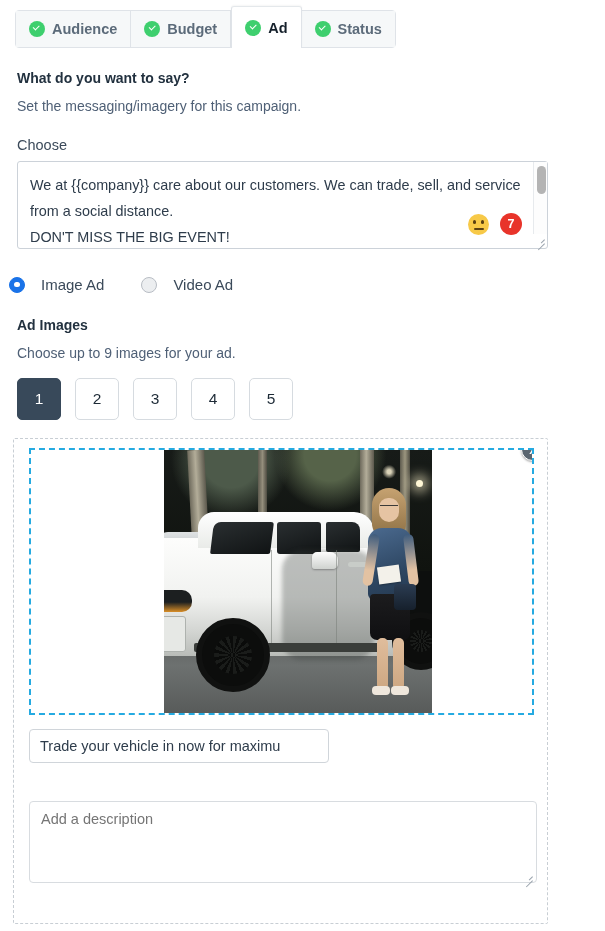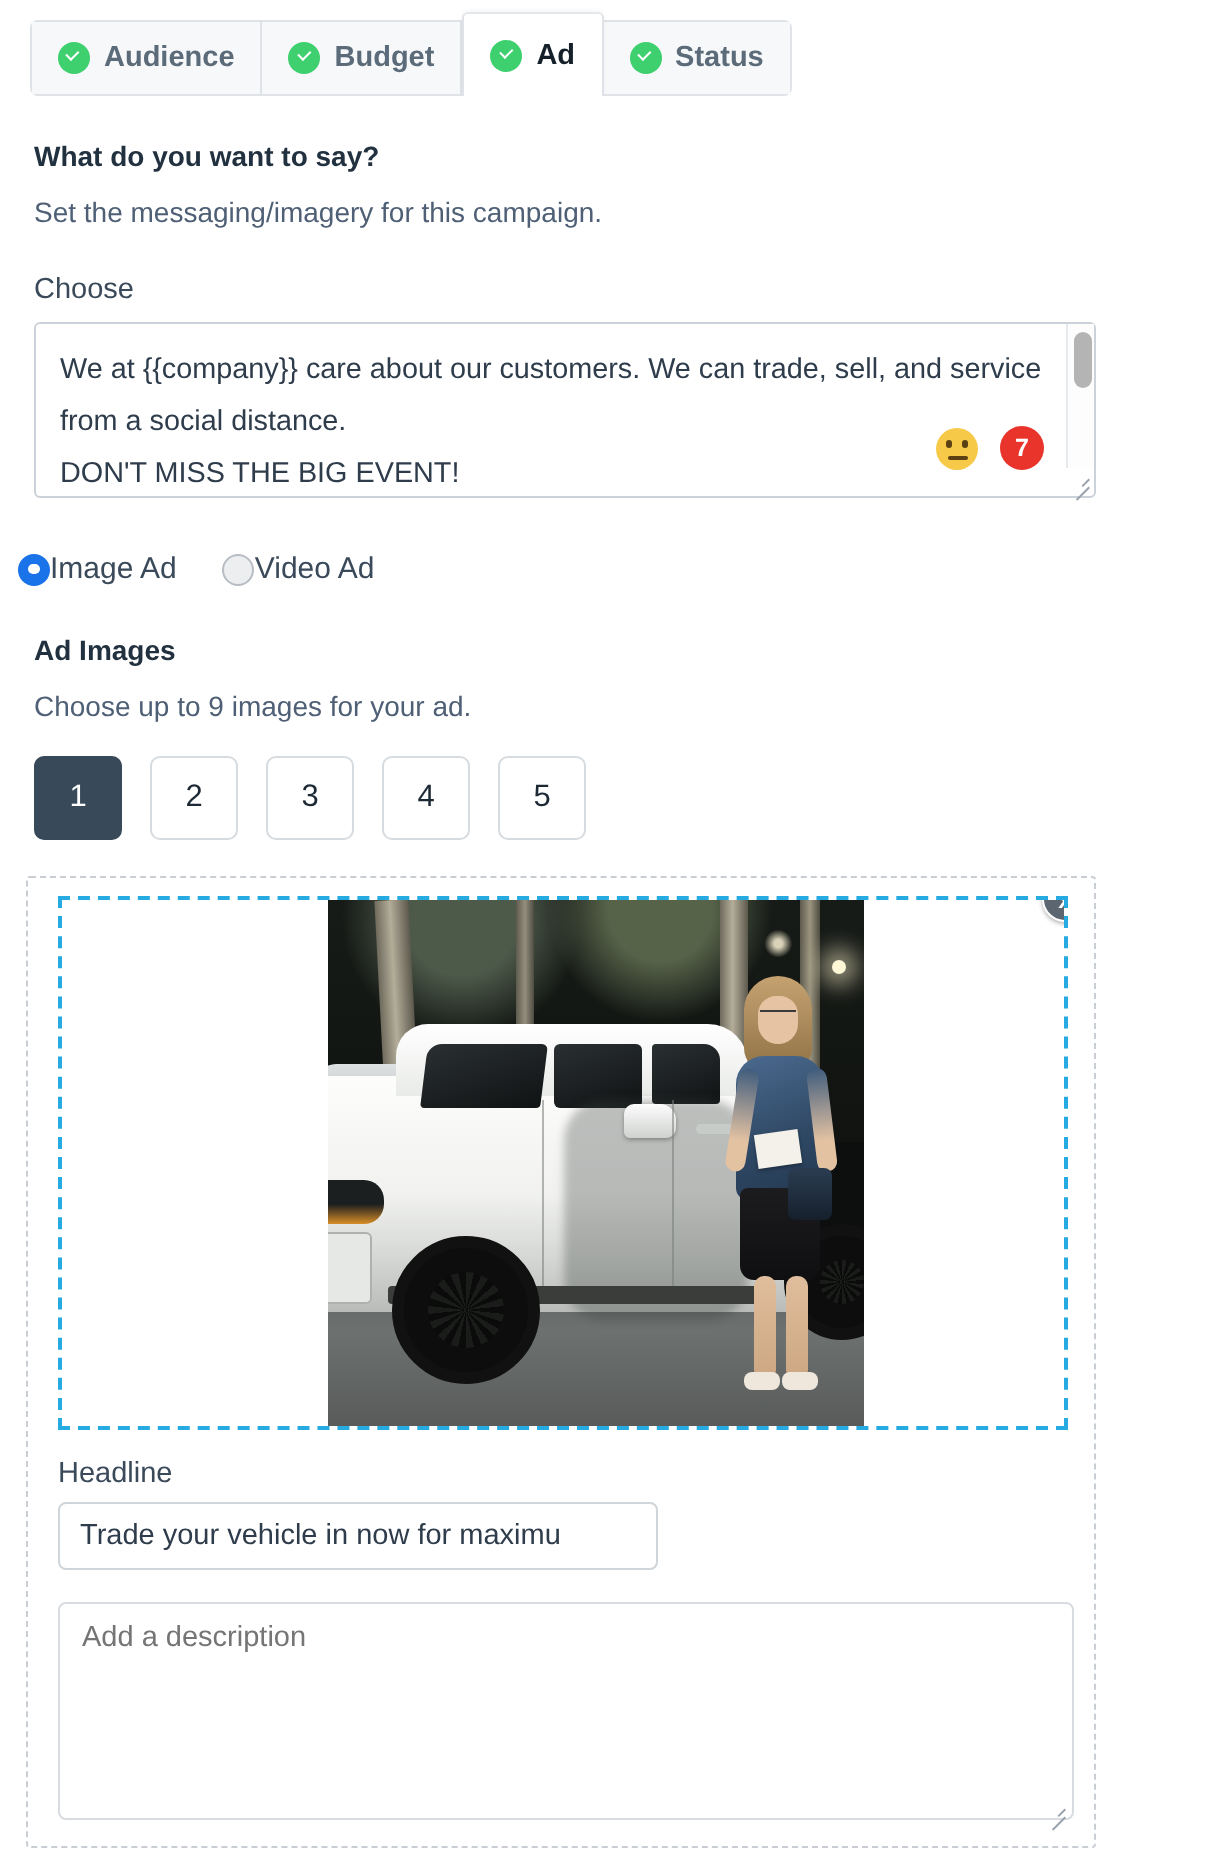--- a/index.html
+++ b/index.html
@@ -207,23 +207,23 @@
   .radio-row {
     position: absolute;
     left: 9px;
     top: 276px;
     display: flex;
     align-items: center;
   }
   .radio-item {
     display: flex;
     align-items: center;
-    gap: 0;
+    gap: 16px;
     cursor: pointer;
-    margin-right: 23px;
+    margin-right: 37px;
     font-size: 15px;
     color: #3b4a5a;
   }
   .radio-dot {
     width: 16px; height: 16px;
     border-radius: 50%;
     box-sizing: border-box;
     border: 1px solid #b8bdc4;
     background: #eceef0;
     flex: 0 0 auto;
@@ -578,21 +578,21 @@
   .sel-arrows i.down { border-top: 5px solid #4d5a66; }
 
   .desc-group {
     position: absolute;
     left: 15px;
     top: 362px;
     width: 508px;
   }
   .desc-area {
     width: 100%;
-    height: 109px;
+    height: 82px;
     box-sizing: border-box;
     border: 1px solid #d8dce0;
     border-radius: 4px;
     padding: 9px 11px;
     font-family: "Liberation Sans", sans-serif;
     font-size: 14.5px;
     color: #701a75;
     background: #fff;
     resize: none;
     outline: none;
@@ -724,21 +724,20 @@
         <div class="leg l"></div>
         <div class="leg r"></div>
         <div class="shoe l"></div>
         <div class="shoe r"></div>
       </div>
     </div>
   </div>
 
   <div class="form-row">
     <div class="fg-headline">
-      <span class="fld-label fld-label-blk">Headline</span>
       <input class="text-input" type="text" value="Trade your vehicle in now for maximu" style="">
     </div>
   </div>
 
   <div class="desc-group">
     <div class="desc-wrap">
       <textarea class="desc-area" placeholder="Add a description" style=""></textarea>
       <span class="desc-resize"></span>
     </div>
   </div>

